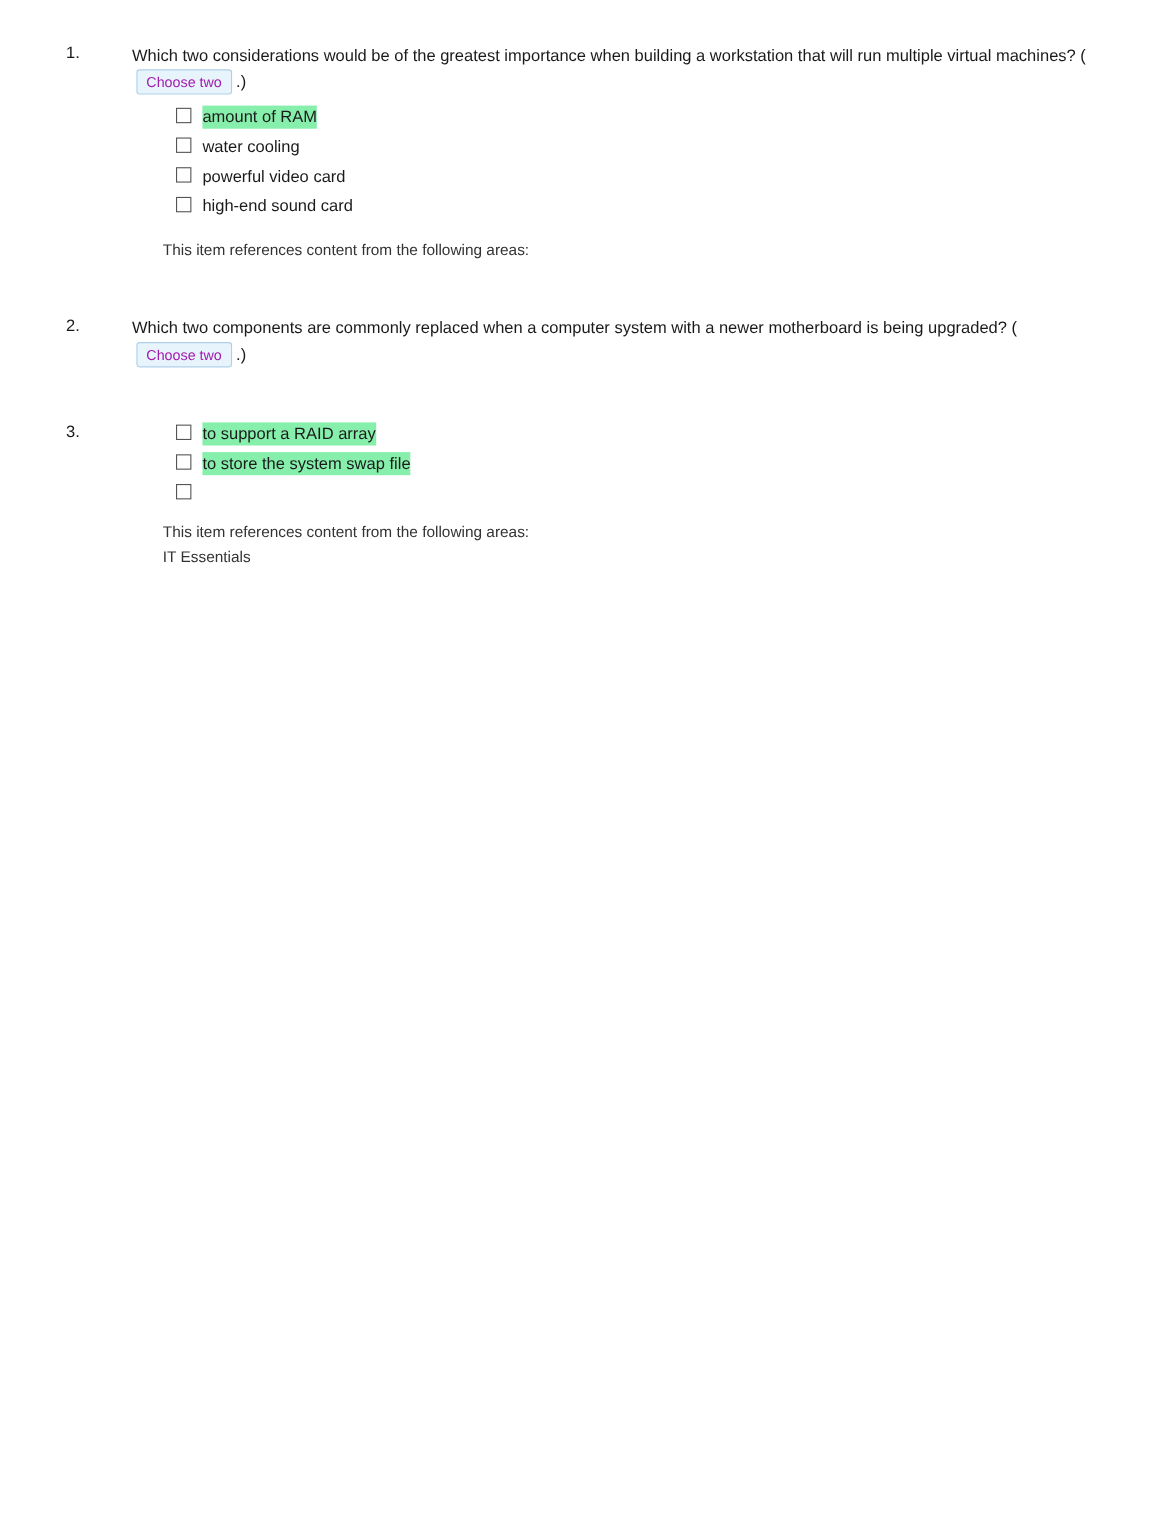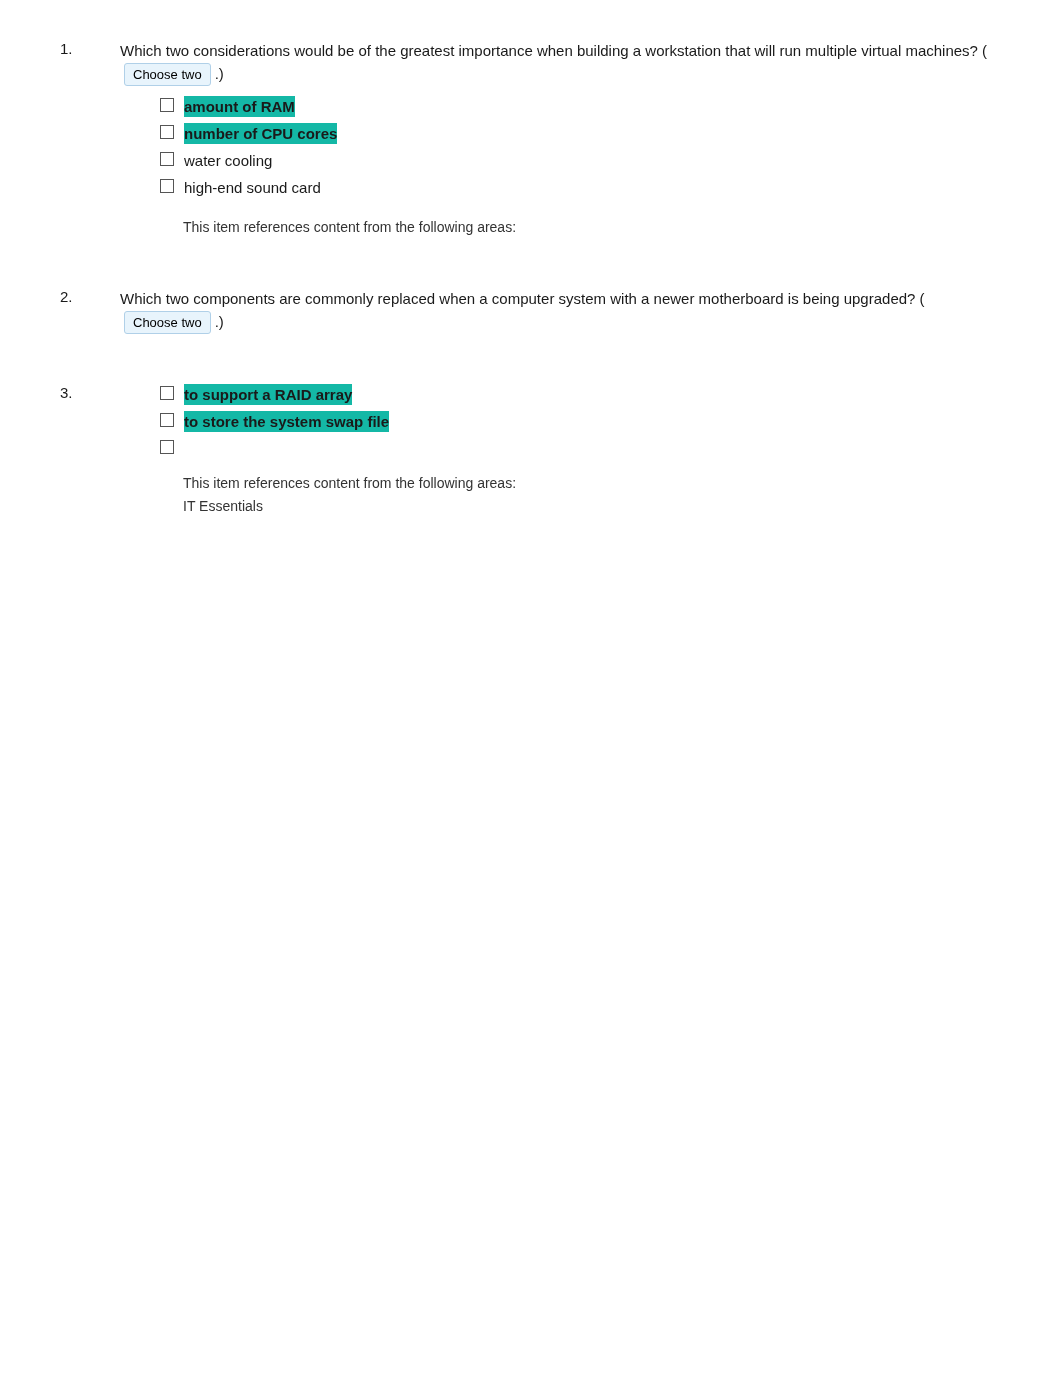--- a/index.html
+++ b/index.html
@@ -21,21 +21,21 @@
     .question-text {
       margin-left: 30px;
       margin-bottom: 10px;
       line-height: 1.5;
     }
 
     .choose-two-badge {
       display: inline-block;
       background-color: #e8f4fc;
       border: 1px solid #b0d0e8;
-      color: #000000;
+      color: #a21caf;
       padding: 1px 8px;
       font-size: 13px;
       border-radius: 3px;
       margin: 0 4px;
     }
 
     .options-list {
       list-style: none;
       margin-left: 70px;
       margin-top: 8px;
@@ -53,26 +53,25 @@
       width: 14px;
       height: 14px;
       border: 1.5px solid #555;
       margin-right: 10px;
       margin-top: 2px;
       flex-shrink: 0;
       background: #fff;
     }
 
     .highlight-yellow {
-      background-color: #14b8a6;
-      font-weight: bold;
+      background-color: #86efac;
     }
 
     .reference-note {
-      margin-left: 93px;
+      margin-left: 58px;
       margin-top: 18px;
       font-size: 14px;
       color: #333;
       line-height: 1.6;
     }
 
     .reference-note .ref-title {
       display: block;
     }
 
@@ -111,25 +110,25 @@
 <li class="ol-item">
       <div class="inner">
         <div class="question-text"><span>Which two considerations would be of the greatest importance when building a workstation that will run multiple virtual machines? (</span><span class="choose-two-badge">Choose two</span><span>.)</span></div>
         <ul class="options-list">
           <li>
             <span class="checkbox-icon"></span>
             <span class="highlight-yellow">amount of RAM</span>
           </li>
           <li>
             <span class="checkbox-icon"></span>
-            <span class="highlight-yellow">number of CPU cores</span>
+            <span>water cooling</span>
           </li>
           <li>
             <span class="checkbox-icon"></span>
-            <span>water cooling</span>
+            <span>powerful video card</span>
           </li>
           <li>
             <span class="checkbox-icon"></span>
             <span>high-end sound card</span>
           </li>
         </ul>
         <div class="reference-note">
           <span class="ref-title">This item references content from the following areas:</span>
         </div>
       </div>

